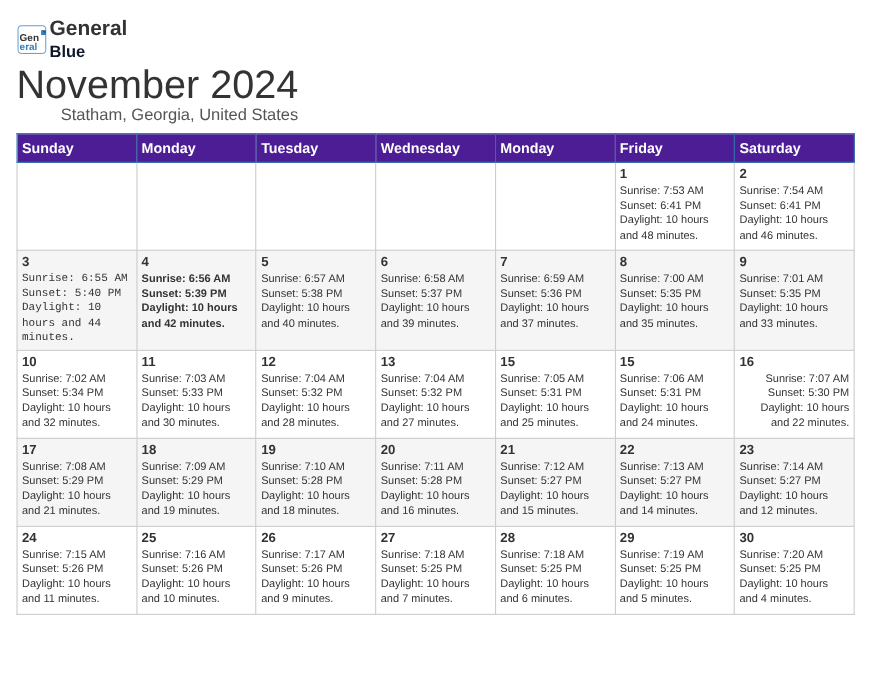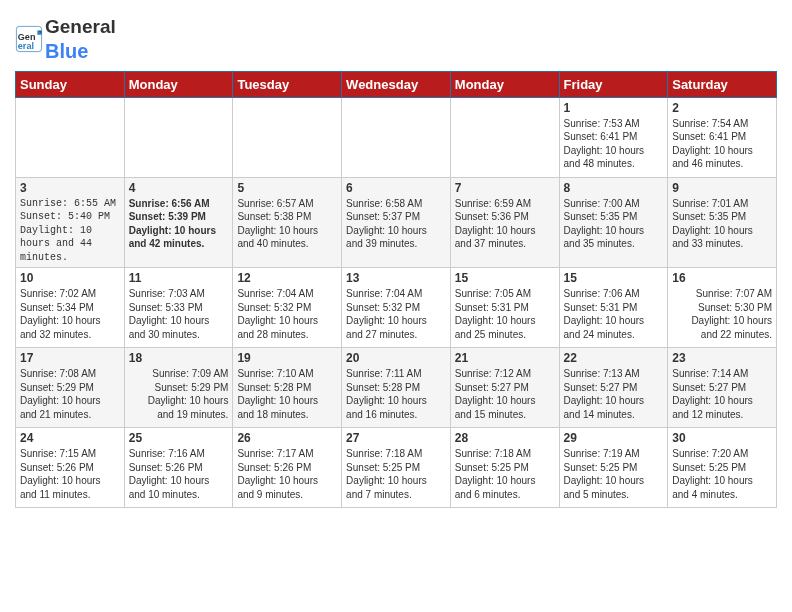--- a/index.html
+++ b/index.html
@@ -39,21 +39,21 @@
     .location {
       font-size: 15px;
       color: #555;
     }
     .calendar {
       width: 100%;
       border-collapse: collapse;
       border: 1px solid #ccc;
     }
     .calendar th {
-      background-color: #b91c1c;
+      background-color: #4c1d95;
       color: #fff;
       font-size: 13px;
       font-weight: bold;
       padding: 5px 4px;
       text-align: left;
       border: 1px solid #2670a8;
     }
     .calendar td {
       vertical-align: top;
       border: 1px solid #ccc;
@@ -93,22 +93,26 @@
   <div class="logo">
     <svg class="logo-icon" viewBox="0 0 40 40">
       <rect x="2" y="2" width="36" height="36" rx="4" fill="#fff" stroke="#2f7fc1" stroke-width="1"></rect>
       <text x="4" y="22" font-size="13" font-weight="bold" fill="#333" font-family="Arial">Gen</text>
       <text x="4" y="34" font-size="13" font-weight="bold" fill="#2f7fc1" font-family="Arial">eral</text>
       <polygon points="32,8 38,14 32,14" fill="#2f7fc1"></polygon>
       <polygon points="32,8 38,8 38,14" fill="#1a5a8a"></polygon>
     </svg>
     <div>
       <div style="font-size:19px;font-weight:bold;color:#333;line-height:1.2;">General</div>
-      <div style="font-size:20px;font-weight:bold;color:#3b82f6;line-height:1.2;">Blue</div>
+      <div style="font-size:15px;font-weight:bold;color:#0f172a;line-height:1.2;">Blue</div>
     </div>
+  </div>
+  <div class="title-block">
+    <div class="month-title">November 2024</div>
+    <div class="location">Statham, Georgia, United States</div>
   </div>
 </div>
 
 <table class="calendar">
   <thead>
     <tr>
     <th>Sunday</th>
         <th>Monday</th>
         <th>Tuesday</th>
         <th>Wednesday</th>
@@ -227,21 +231,21 @@
       </tr>
       <tr>
         <td>
           <span class="day-num">17</span>
           <div class="cell-content" style="white-space: pre-line;">Sunrise: 7:08 AM
 Sunset: 5:29 PM
 Daylight: 10 hours and 21 minutes.</div>
         </td>
         <td>
           <span class="day-num">18</span>
-          <div class="cell-content" style="white-space: pre-line; text-align: right;">Sunrise: 7:09 AM
+          <div class="cell-content" style="white-space: pre-line;">Sunrise: 7:09 AM
 Sunset: 5:29 PM
 Daylight: 10 hours and 19 minutes.</div>
         </td>
         <td>
           <span class="day-num">19</span>
           <div class="cell-content" style="white-space: pre-line;">Sunrise: 7:10 AM
 Sunset: 5:28 PM
 Daylight: 10 hours and 18 minutes.</div>
         </td>
         <td>

